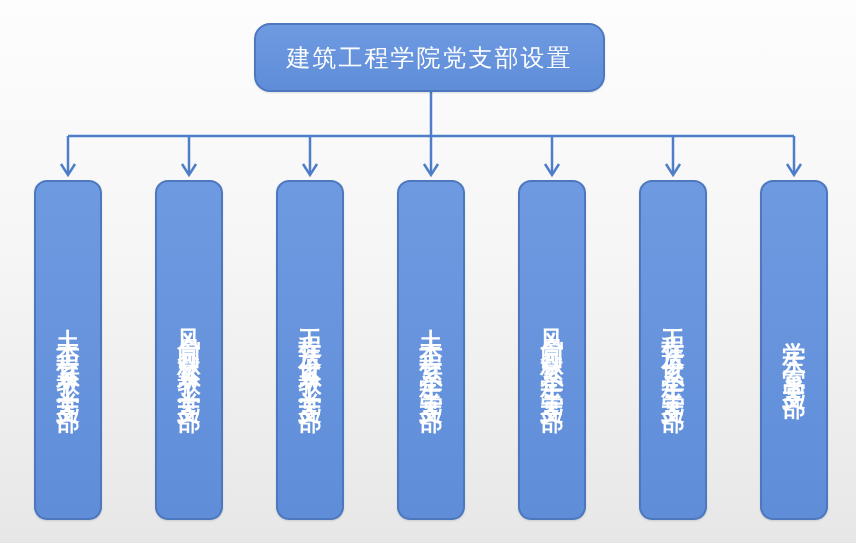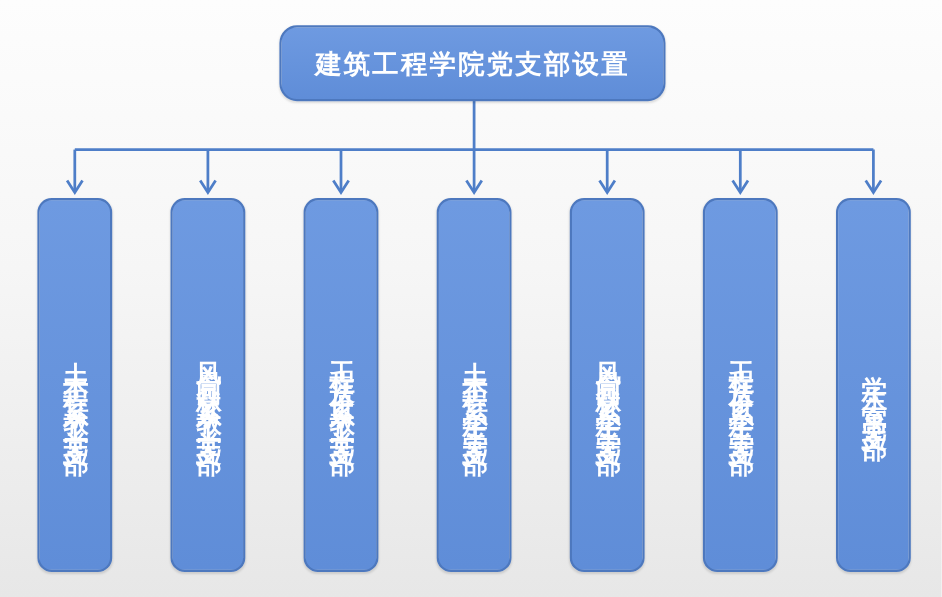--- a/index.html
+++ b/index.html
@@ -31,21 +31,21 @@
   .title-box{
     position:absolute;left:254px;top:23px;width:351px;height:69px;
     box-sizing:border-box;
     background:linear-gradient(180deg,var(--box-fill-light),var(--box-fill));
     border:2px solid var(--box-border);
     border-radius:16px;
     display:flex;align-items:center;justify-content:center;
     box-shadow:0 1px 2px rgba(0,0,0,0.12);
   }
   .title-box .htext{
-    color:var(--text);font-size:24px;font-weight:bold;letter-spacing:2px;
+    color:var(--text);font-size:24px;font-weight:normal;letter-spacing:2px;
     white-space:nowrap;
   }
   .branch{
     position:absolute;top:180px;width:68px;height:340px;
     box-sizing:border-box;
     background:linear-gradient(180deg,var(--box-fill-light),var(--box-fill));
     border:2px solid var(--box-border);
     border-radius:13px;
     display:flex;align-items:center;justify-content:center;
     box-shadow:0 1px 2px rgba(0,0,0,0.12);

